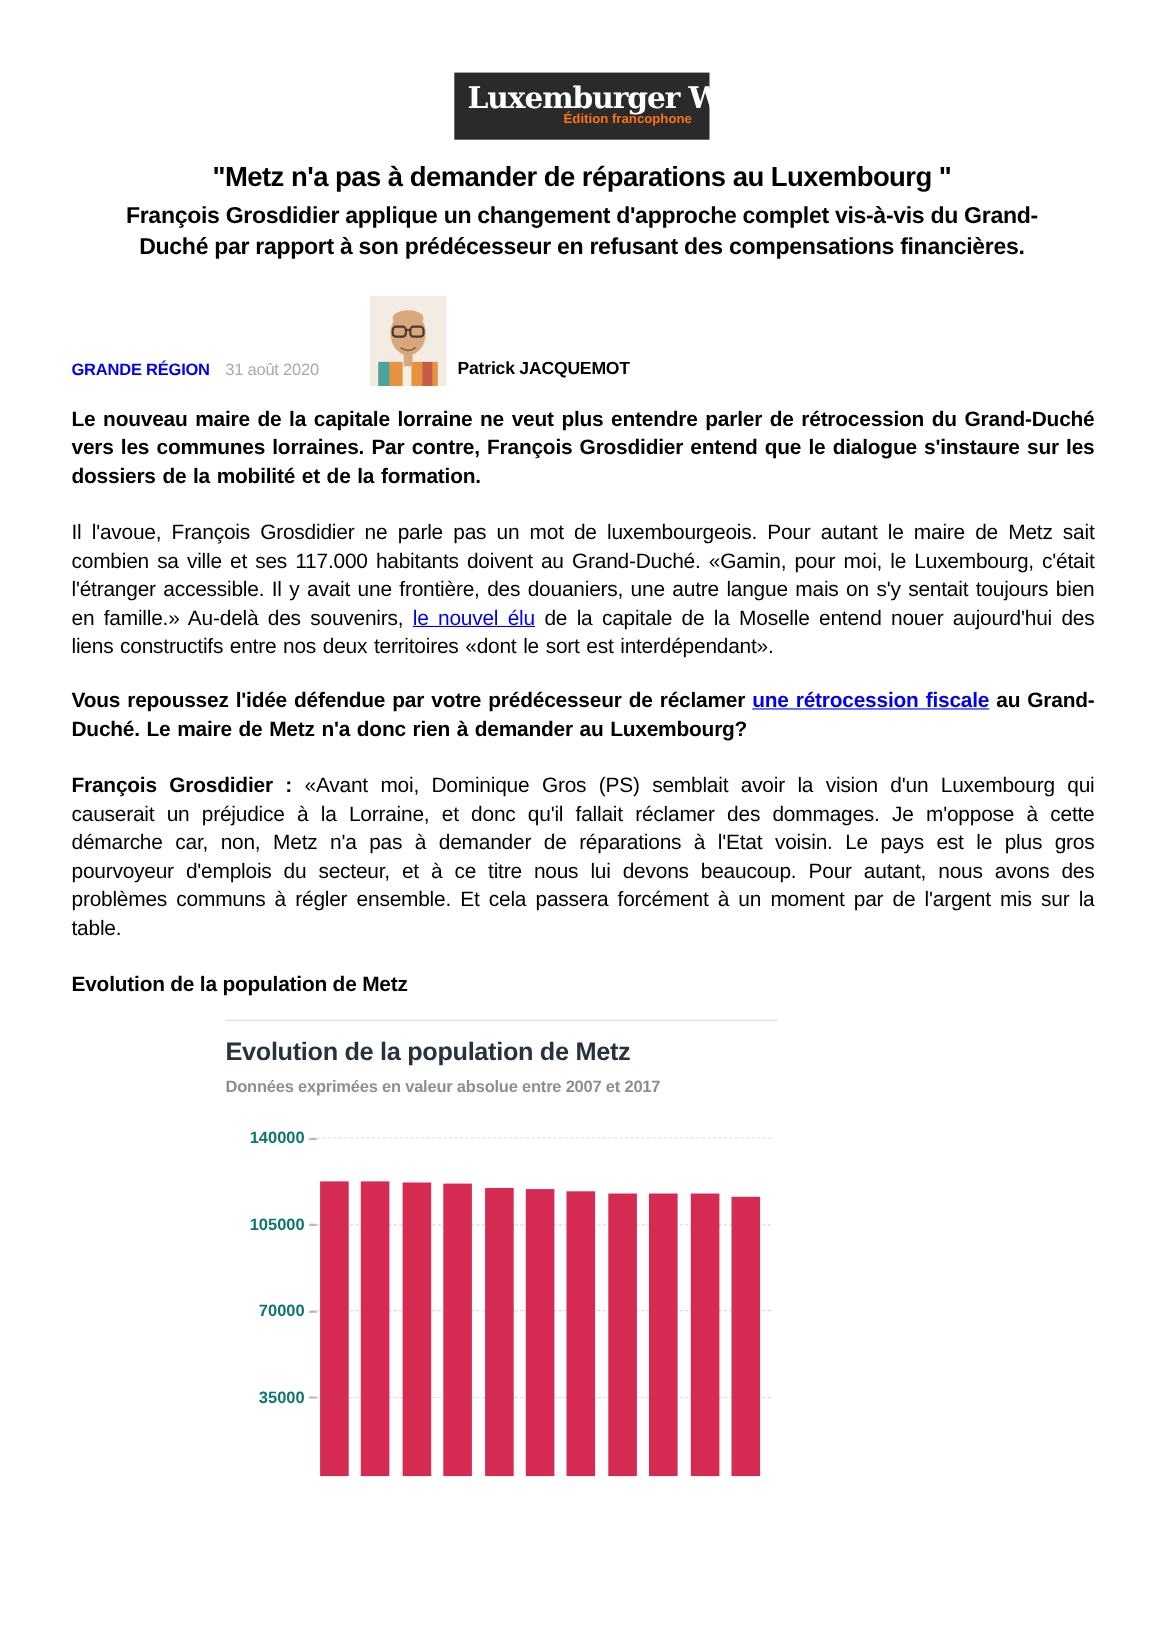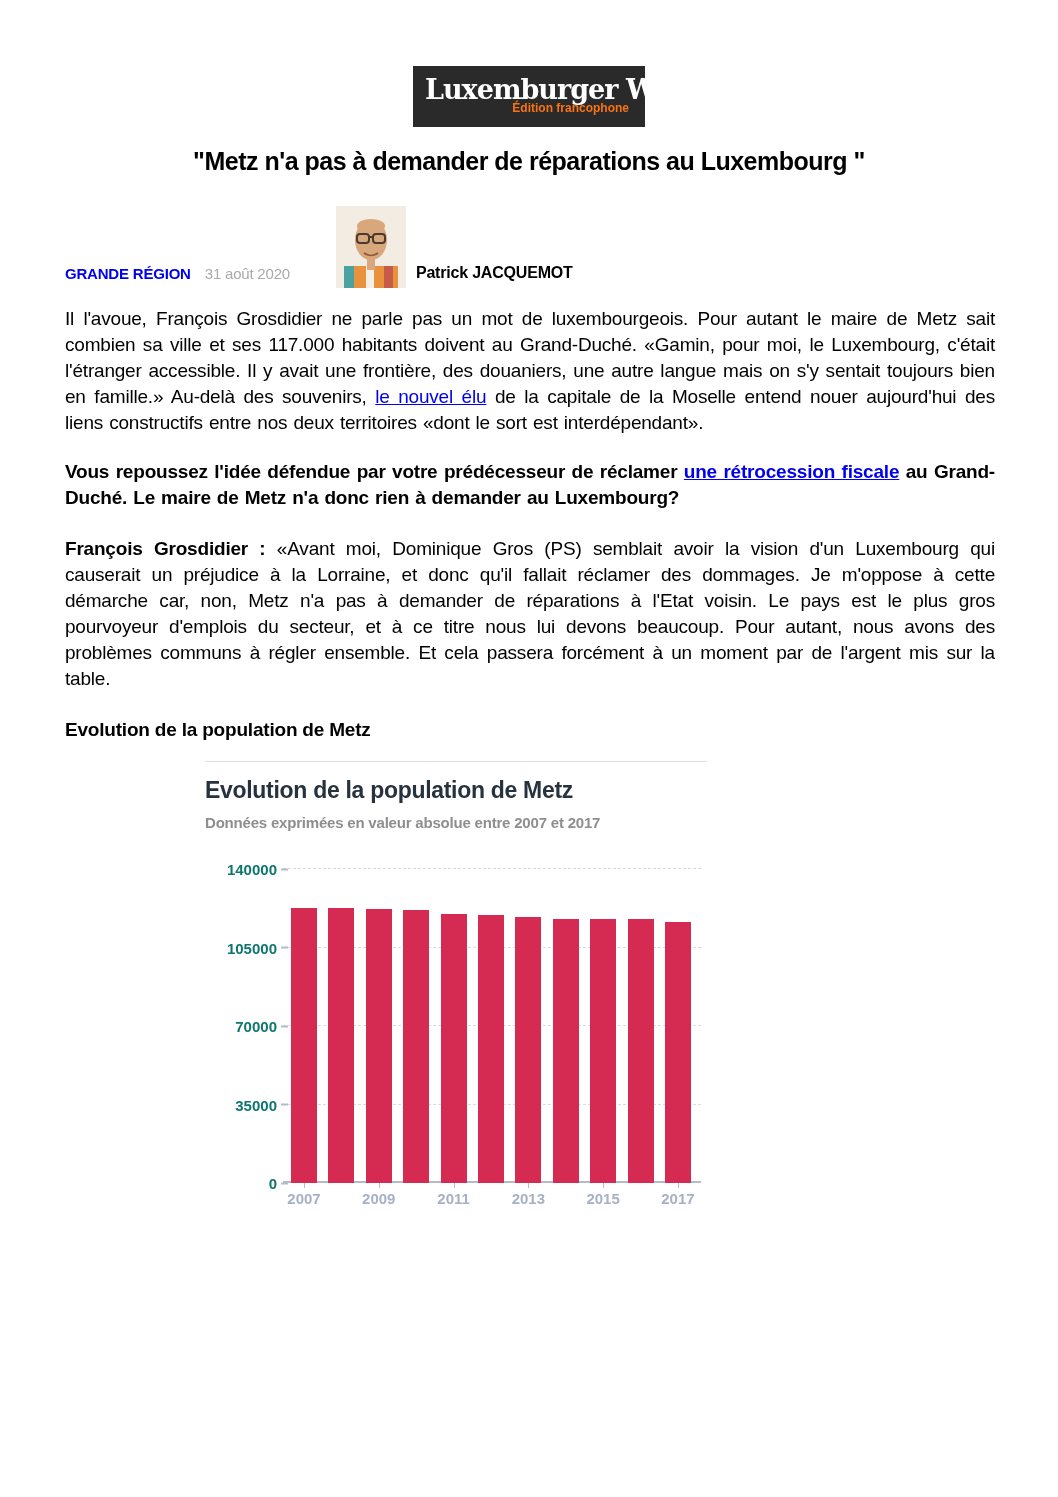--- a/index.html
+++ b/index.html
@@ -211,20 +211,21 @@
 <div class="page">
 
   <div class="masthead">
     <div class="logo-box">
       <div class="brand">Luxemburger Wort</div>
       <div class="edition">Édition francophone</div>
     </div>
   </div>
 
   <h1 class="title">"Metz n'a pas à demander de réparations au Luxembourg "</h1>
+  <h2 class="subtitle">François Grosdidier applique un changement d'approche complet vis-à-vis du Grand-Duché par rapport à son prédécesseur en refusant des compensations financières.</h2>
 
   <div class="byline">
     <a href="#" class="category-link">GRANDE RÉGION</a>
     <span class="date">31 août 2020</span>
     <svg class="avatar" viewBox="0 0 70 82" xmlns="http://www.w3.org/2000/svg">
       <rect x="0" y="0" width="70" height="82" fill="#f2ece3"></rect>
       <rect x="8" y="60" width="54" height="22" fill="#e8923f"></rect>
       <rect x="8" y="60" width="10" height="22" fill="#4aa3a0"></rect>
       <rect x="30" y="60" width="8" height="22" fill="#f5f0e6"></rect>
       <rect x="48" y="60" width="9" height="22" fill="#c75b4a"></rect>
@@ -233,20 +234,21 @@
       <ellipse cx="35" cy="20" rx="14" ry="7" fill="#d9a77c"></ellipse>
       <rect x="21" y="28" width="12" height="9" rx="3" fill="none" stroke="#4a3a30" stroke-width="2"></rect>
       <rect x="37" y="28" width="12" height="9" rx="3" fill="none" stroke="#4a3a30" stroke-width="2"></rect>
       <line x1="33" y1="31" x2="37" y2="31" stroke="#4a3a30" stroke-width="2"></line>
       <path d="M28 47 Q35 52 42 47" fill="none" stroke="#8a5a3a" stroke-width="1.6"></path>
     </svg>
     <span class="author">Patrick JACQUEMOT</span>
   </div>
 
   <div class="article-body">
+    <p class="lead">Le nouveau maire de la capitale lorraine ne veut plus entendre parler de rétrocession du Grand-Duché vers les communes lorraines. Par contre, François Grosdidier entend que le dialogue s'instaure sur les dossiers de la mobilité et de la formation.</p>
 
     <p class="para"><span>Il l'avoue, François Grosdidier ne parle pas un mot de luxembourgeois. Pour autant le maire de Metz sait combien sa ville et ses 117.000 habitants doivent au Grand-Duché. «Gamin, pour moi, le Luxembourg, c'était l'étranger accessible. Il y avait une frontière, des douaniers, une autre langue mais on s'y sentait toujours bien en famille.» Au-delà des souvenirs, </span><a href="#" class="inline-link">le nouvel élu</a><span> de la capitale de la Moselle entend nouer aujourd'hui des liens constructifs entre nos deux territoires «dont le sort est interdépendant».</span></p>
 
     <p class="question"><span>Vous repoussez l'idée défendue par votre prédécesseur de réclamer </span><a href="#" class="inline-link">une rétrocession fiscale</a><span> au Grand-Duché. Le maire de Metz n'a donc rien à demander au Luxembourg?</span></p>
 
     <p class="answer"><span class="speaker">François Grosdidier :</span><span> «Avant moi, Dominique Gros (PS) semblait avoir la vision d'un Luxembourg qui causerait un préjudice à la Lorraine, et donc qu'il fallait réclamer des dommages. Je m'oppose à cette démarche car, non, Metz n'a pas à demander de réparations à l'Etat voisin. Le pays est le plus gros pourvoyeur d'emplois du secteur, et à ce titre nous lui devons beaucoup. Pour autant, nous avons des problèmes communs à régler ensemble. Et cela passera forcément à un moment par de l'argent mis sur la table.</span></p>
 
     <h3 class="section-heading">Evolution de la population de Metz</h3>
   </div>
 

